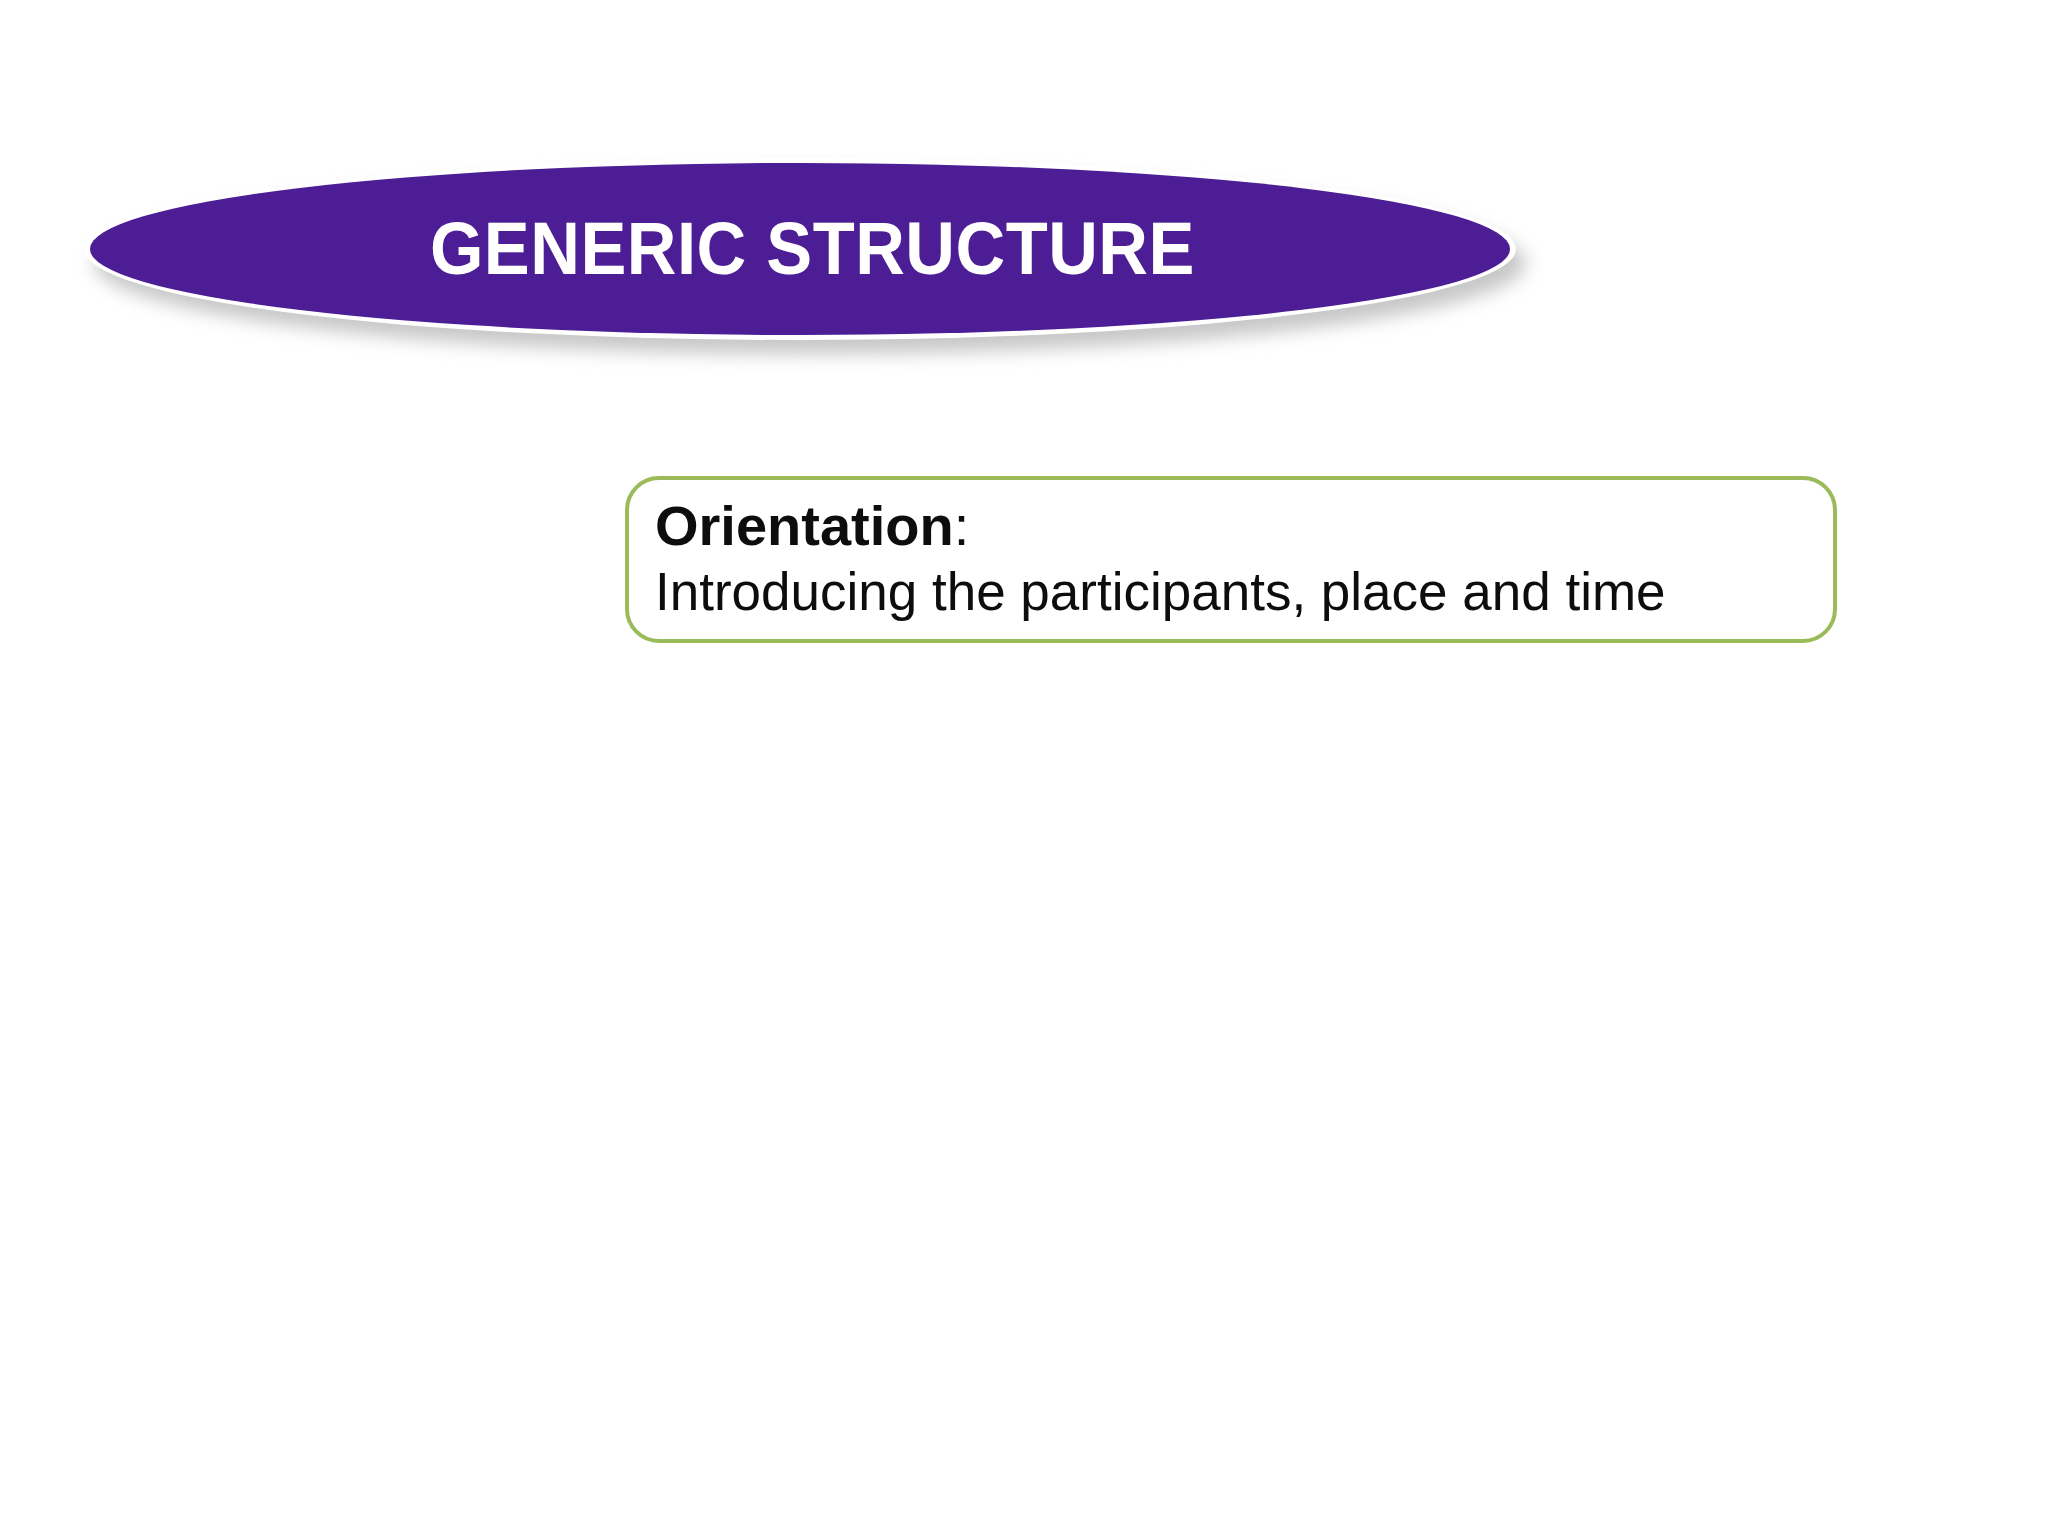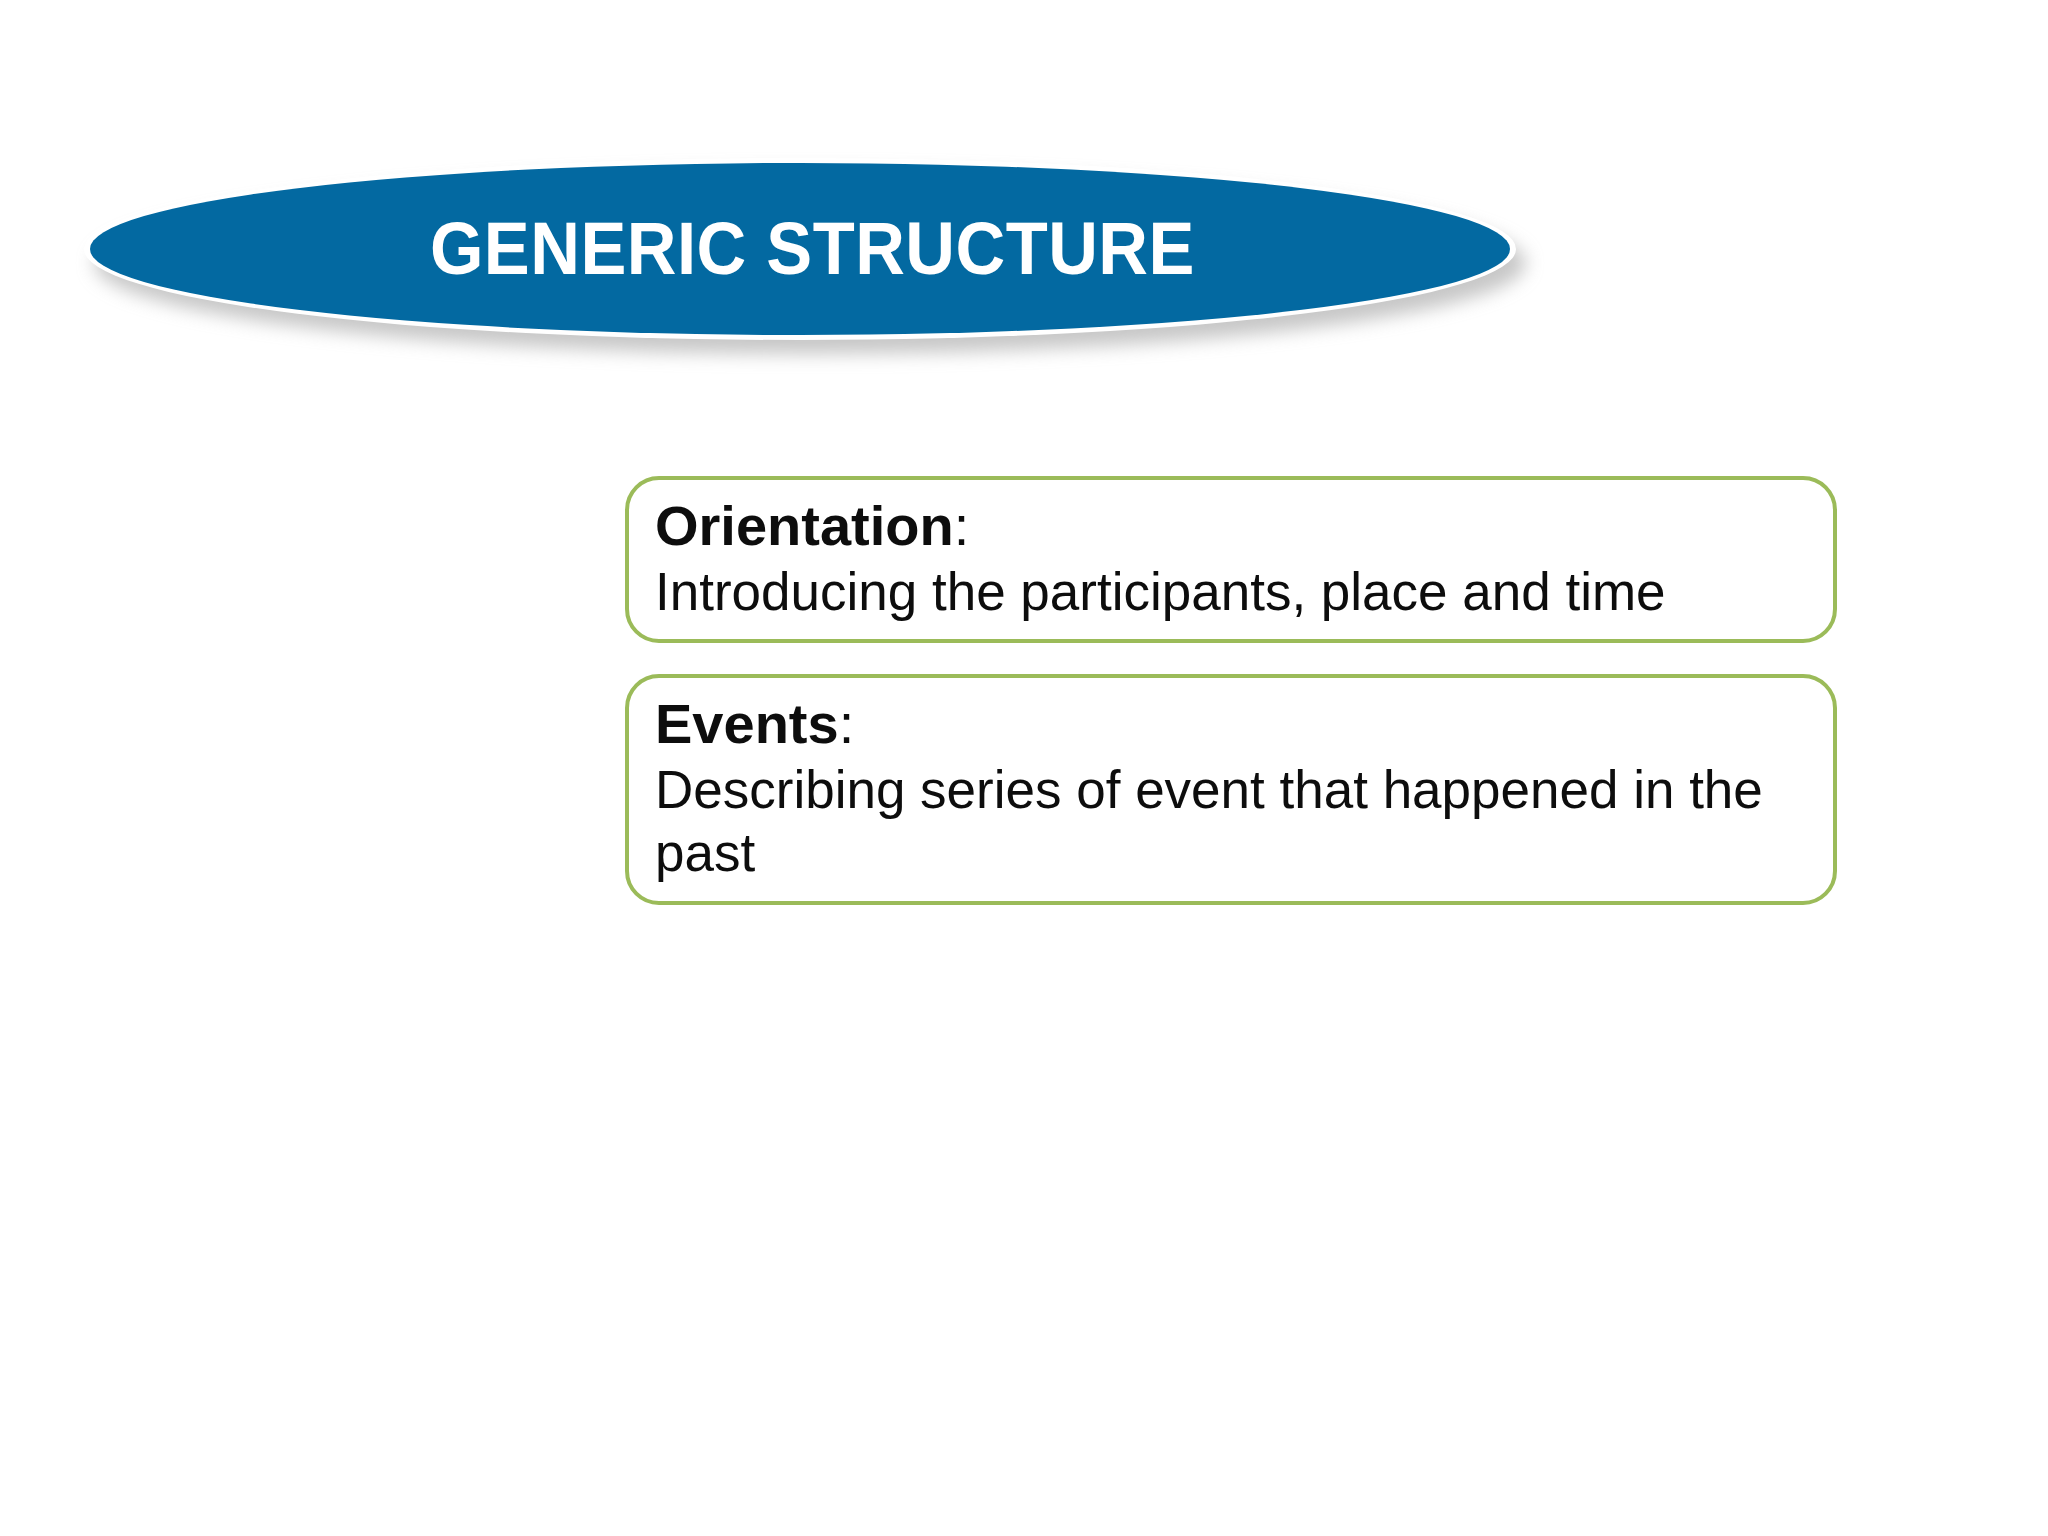--- a/index.html
+++ b/index.html
@@ -49,21 +49,21 @@
     border-radius: 50%;
     background: #ffffff;
   }
   .title-ellipse {
     position: absolute;
     left: 6px;
     top: 5px;
     width: 1420px;
     height: 172px;
     border-radius: 50%;
-    background: #0369a1;
+    background: #4c1d95;
     display: flex;
     align-items: center;
     justify-content: center;
   }
   .title-text {
     color: #ffffff;
     font-family: "Liberation Sans Narrow", "Liberation Sans", sans-serif;
     font-weight: bold;
     font-size: 74px;
     letter-spacing: 0.5px;
@@ -131,23 +131,17 @@
 
   <div class="boxes">
 
     <div class="box">
       <div class="box-title">
         <span class="lbl">Orientation</span><span class="colon">:</span>
       </div>
       <div class="box-body">Introducing the participants, place and time</div>
     </div>
 
-    <div class="box">
-      <div class="box-title">
-        <span class="lbl">Events</span><span class="colon">:</span>
-      </div>
-      <div class="box-body">Describing series of event that happened in the past</div>
-    </div>
 
 
   </div>
 
 </div>
 
 </body></html>

